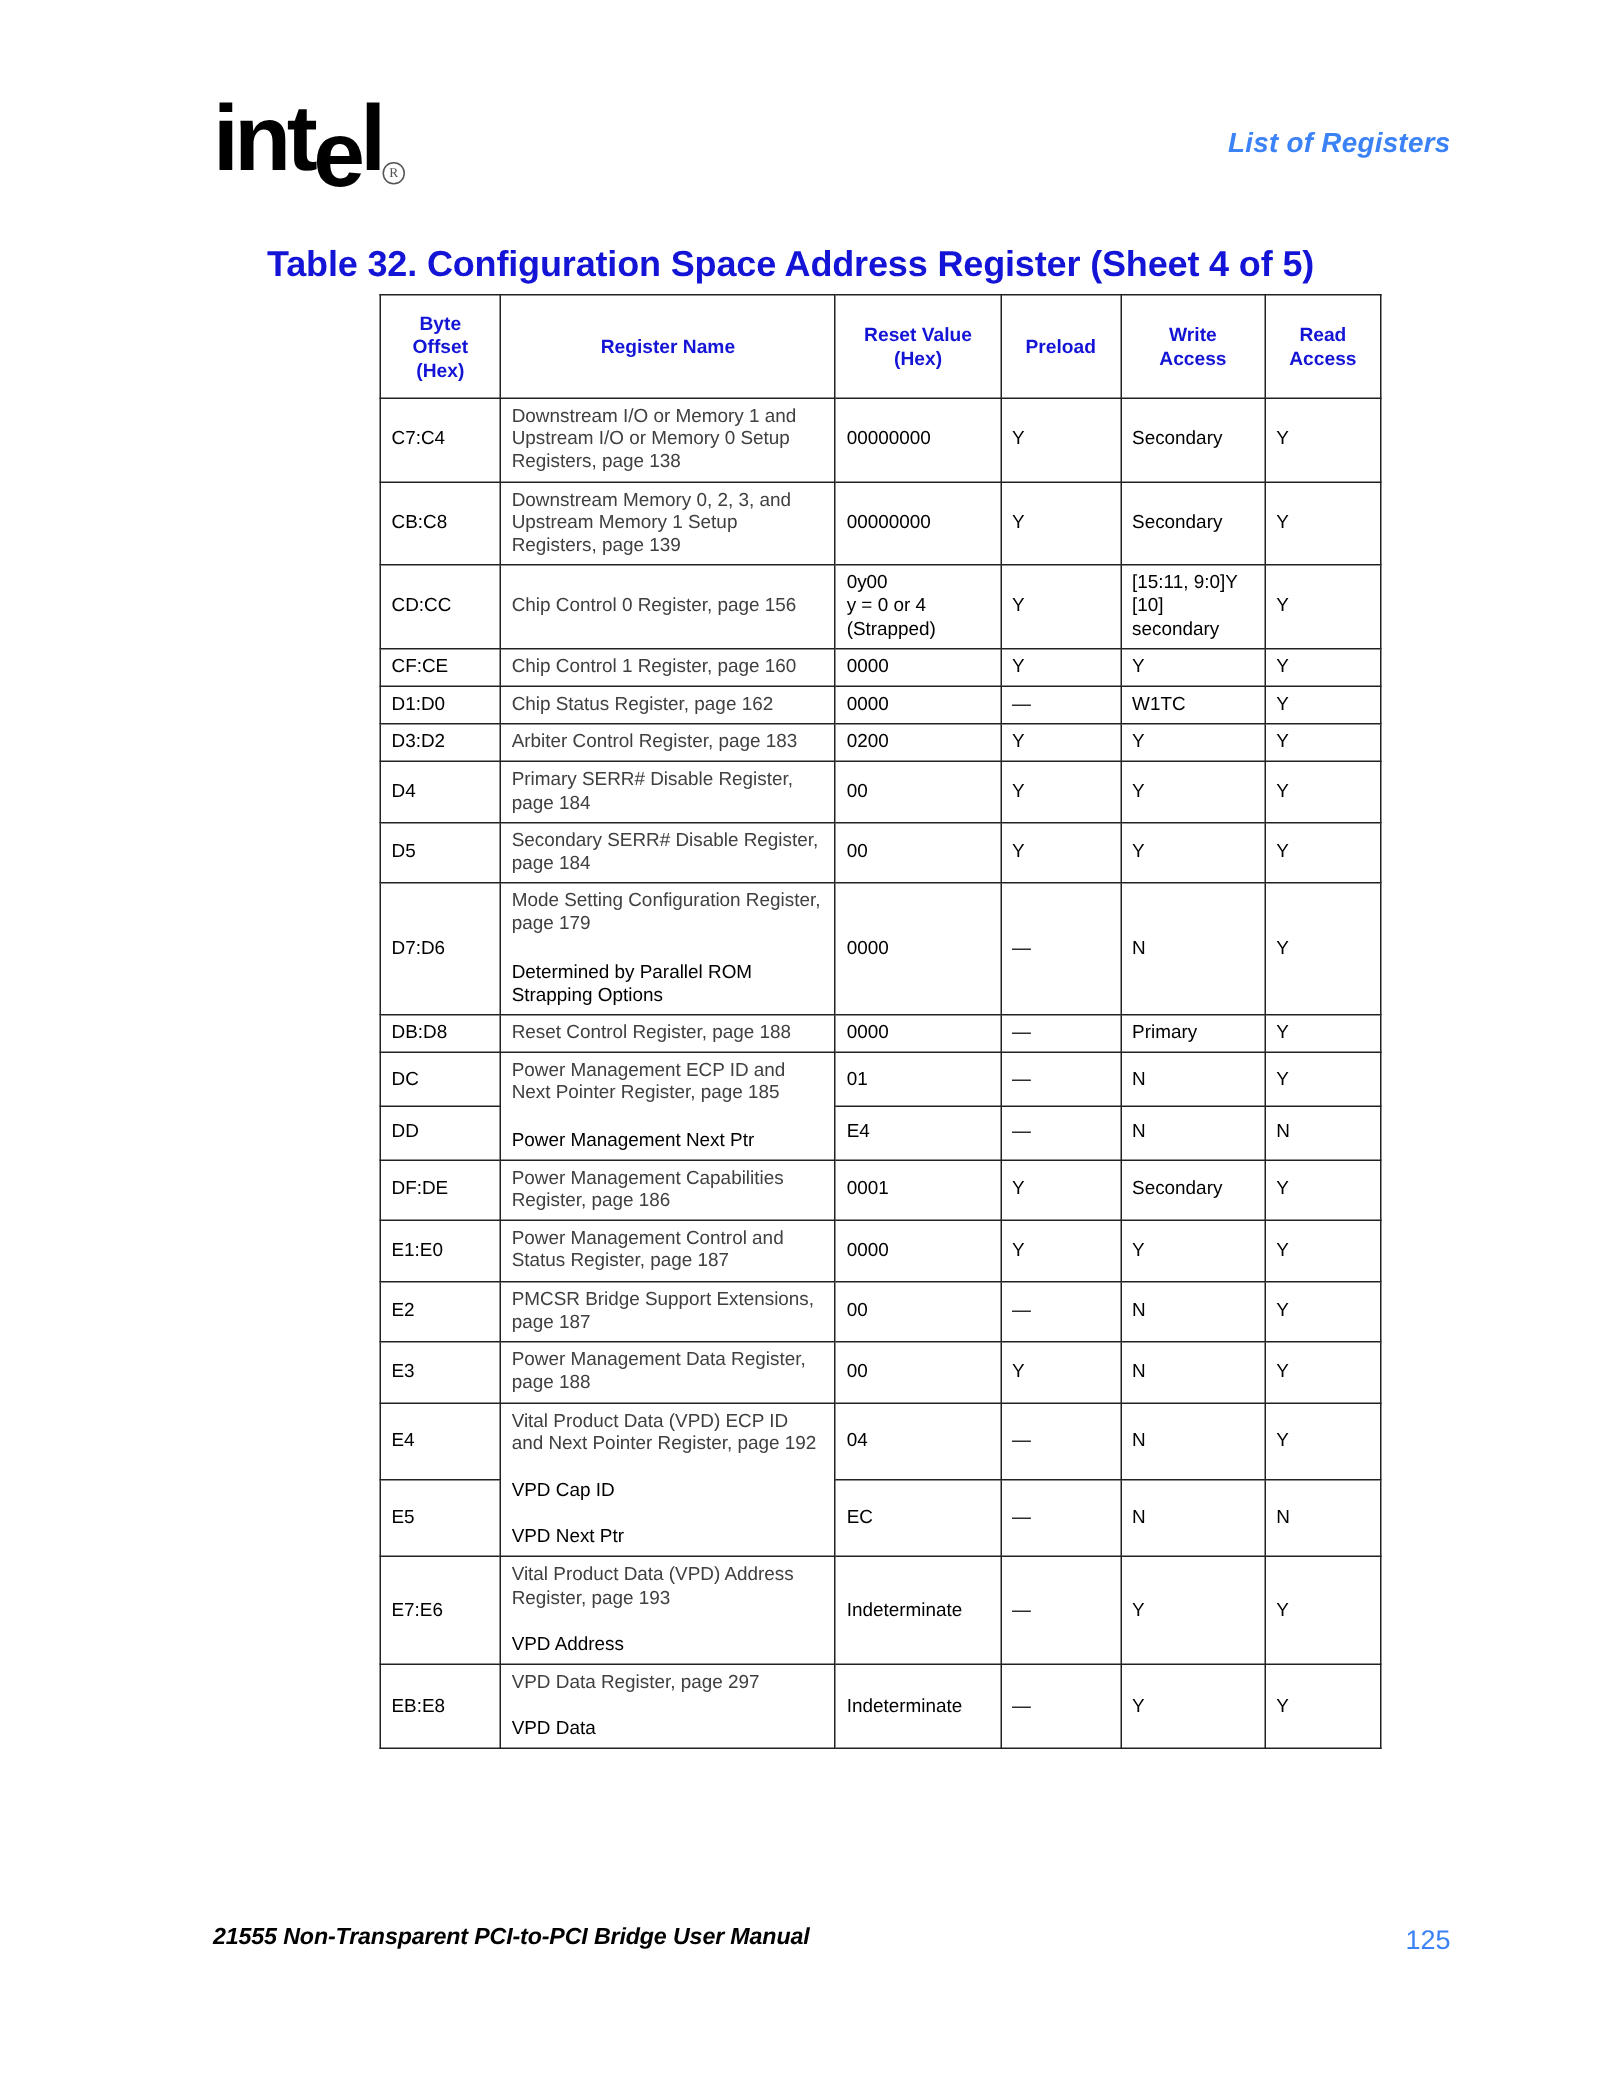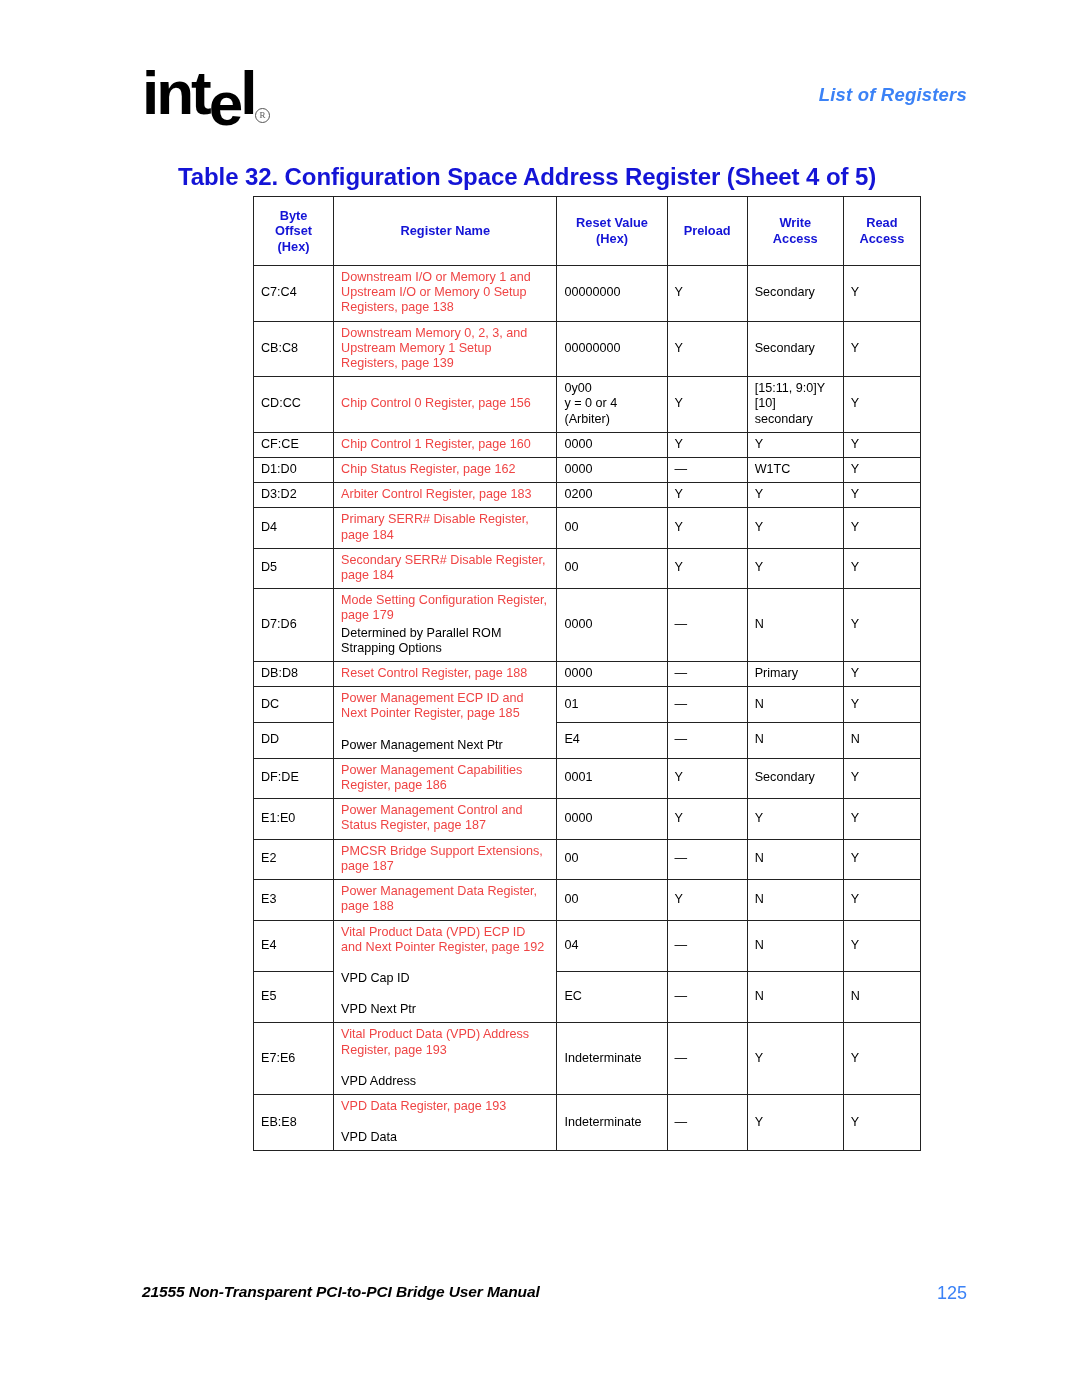--- a/index.html
+++ b/index.html
@@ -127,26 +127,26 @@
   .col-read    { width: 77px; }
 
   td.c-offset  { text-align: left; }
   td.c-name    { text-align: left; }
   td.c-reset   { text-align: left; margin-left: 17px; }
   td.c-preload { text-align: left; }
   td.c-write   { text-align: left; }
   td.c-read    { text-align: left; }
 
   .link {
-    color: #ef4444;
+    color: #404040;
     text-decoration: none;
   }
   .plain { color: #000000; margin-top: 16px; }
   .nm-line { display: block; }
-  .gap { margin-top: 2px; }
+  .gap { margin-top: 17px; }
   .dash { font-size: 13.5px; }
 
   
   .page-footer {
     position: absolute;
     left: 0;
     top: 1283px;
     width: 1080px;
     height: 30px;
   }
@@ -244,21 +244,21 @@
           <td class="c-read">Y</td>
         </tr>
         <tr>
           <td class="c-offset">CD:CC</td>
           <td class="c-name">
             <span class="nm-line link">Chip Control 0 Register, page 156</span>
           </td>
           <td class="c-reset">
             <span class="nm-line">0y00</span>
             <span class="nm-line">y = 0 or 4</span>
-            <span class="nm-line">(Arbiter)</span>
+            <span class="nm-line">(Strapped)</span>
           </td>
           <td class="c-preload">Y</td>
           <td class="c-write">
             <span class="nm-line">[15:11, 9:0]Y</span>
             <span class="nm-line">[10]</span>
             <span class="nm-line">secondary</span>
           </td>
           <td class="c-read">Y</td>
         </tr>
         <tr>
@@ -448,21 +448,21 @@
           <td class="c-reset">
             <span class="nm-line">Indeterminate</span>
           </td>
           <td class="c-preload dash">—</td>
           <td class="c-write">Y</td>
           <td class="c-read">Y</td>
         </tr>
         <tr>
           <td class="c-offset">EB:E8</td>
           <td class="c-name">
-            <span class="nm-line link">VPD Data Register, page 193</span>
+            <span class="nm-line link">VPD Data Register, page 297</span>
             <span class="nm-line plain">VPD Data</span>
           </td>
           <td class="c-reset">
             <span class="nm-line">Indeterminate</span>
           </td>
           <td class="c-preload dash">—</td>
           <td class="c-write">Y</td>
           <td class="c-read">Y</td>
         </tr>
       </tbody>

